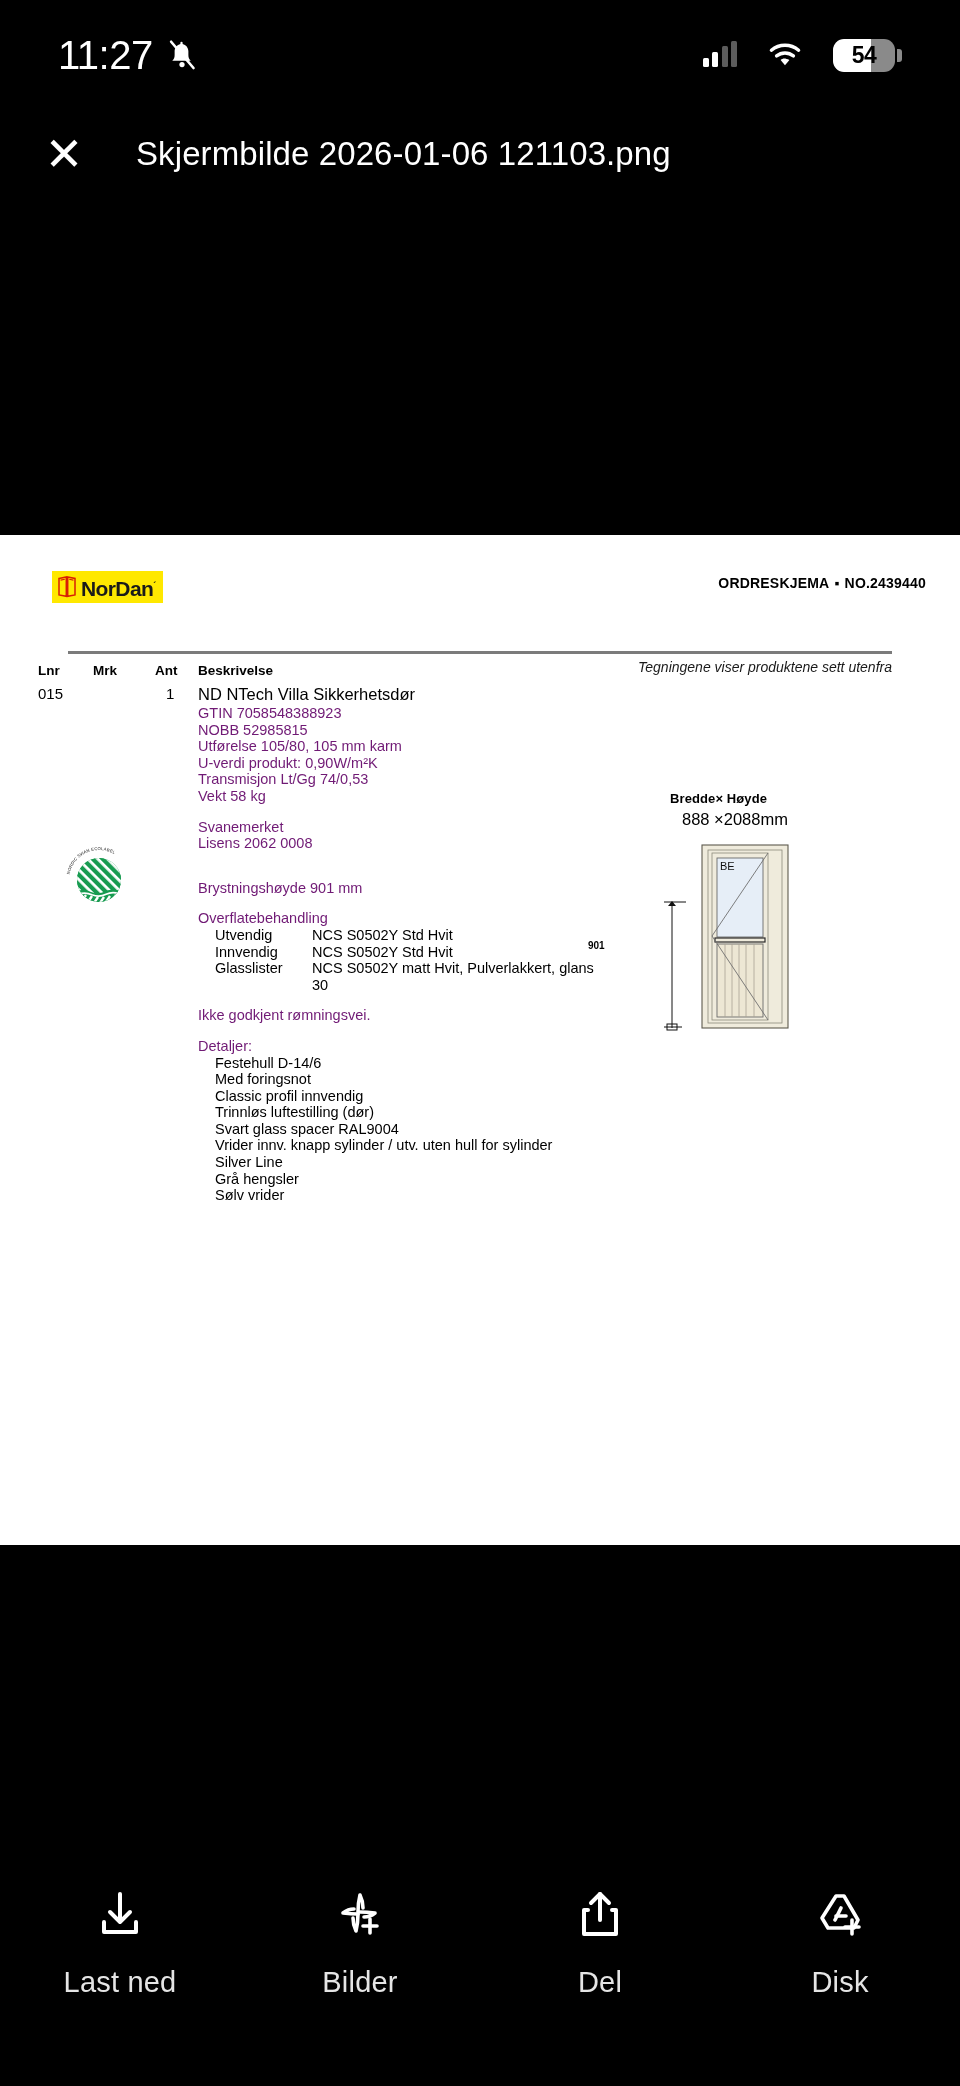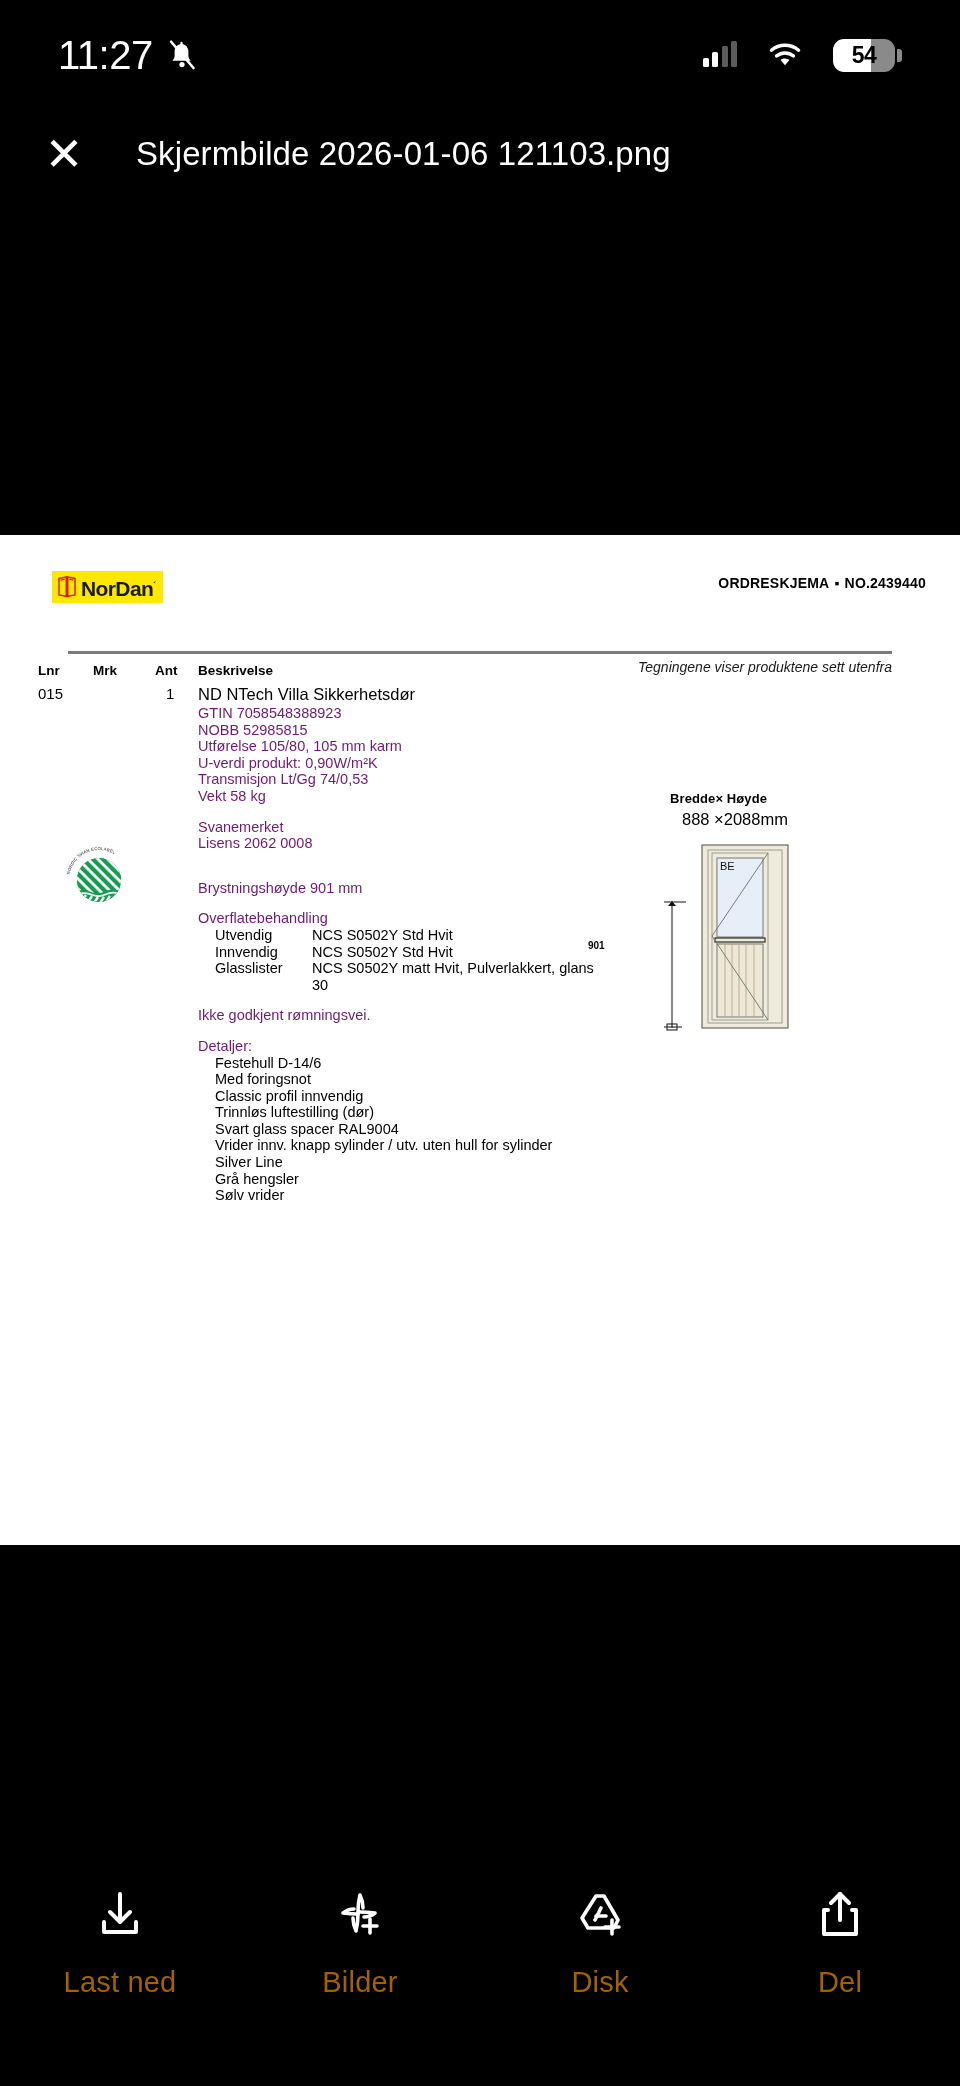--- a/index.html
+++ b/index.html
@@ -151,21 +151,21 @@
   .h-label{
     position:absolute; left:-10px; top:104px;
     font-size:10px;
     font-weight:bold;
   }
 
   
   .toolbar{
     position:absolute; left:0; bottom:0; width:960px; height:220px;
     display:flex; align-items:flex-start; justify-content:space-around;
-    padding-top:22px; color:#a16207;
+    padding-top:22px; color:#e5e5e5;
   }
   .tool{
     width:180px; display:flex; flex-direction:column; align-items:center;
     gap:22px; cursor:pointer;
   }
   .tool .glyph{ width:56px; height:56px; display:block; }
   .tool .lbl{ font-size:29px; font-weight:400; letter-spacing:0.2px; }
 </style>
 </head>
 <body>
@@ -404,37 +404,37 @@
           <path d="M26 26c0 9-2 17-2 17s-3-6-3-13"></path>
           <line x1="38" y1="31" x2="38" y2="45"></line>
           <line x1="31" y1="38" x2="45" y2="38"></line>
         </svg>
       </span>
       <span class="lbl">Bilder</span>
     </div>
 
     <div class="tool">
       <span class="glyph">
+        <svg viewBox="0 0 56 56" width="56" height="56" fill="none" stroke="#fff" stroke-width="4" stroke-linecap="round" stroke-linejoin="round">
+          <line x1="28" y1="6" x2="28" y2="32"></line>
+          <path d="M19 15l9-9 9 9"></path>
+          <path d="M16 22h-4v24h32V22h-4"></path>
+        </svg>
+      </span>
+      <span class="lbl">Del</span>
+    </div>
+
+    <div class="tool">
+      <span class="glyph">
         <svg viewBox="0 0 56 56" width="56" height="56" fill="none" stroke="#fff" stroke-width="3.6" stroke-linecap="round" stroke-linejoin="round">
           <path d="M24 8h8l14 24-4 8H16l-6-10L24 8Z"></path>
           <path d="M24 28h10"></path>
           <path d="M29 20l-6 12"></path>
           <line x1="40" y1="32" x2="40" y2="46"></line>
           <line x1="33" y1="39" x2="47" y2="39"></line>
         </svg>
       </span>
       <span class="lbl">Disk</span>
     </div>
 
-    <div class="tool">
-      <span class="glyph">
-        <svg viewBox="0 0 56 56" width="56" height="56" fill="none" stroke="#fff" stroke-width="4" stroke-linecap="round" stroke-linejoin="round">
-          <line x1="28" y1="6" x2="28" y2="32"></line>
-          <path d="M19 15l9-9 9 9"></path>
-          <path d="M16 22h-4v24h32V22h-4"></path>
-        </svg>
-      </span>
-      <span class="lbl">Del</span>
-    </div>
-
   </div>
 
 </div>
 
 </body></html>

